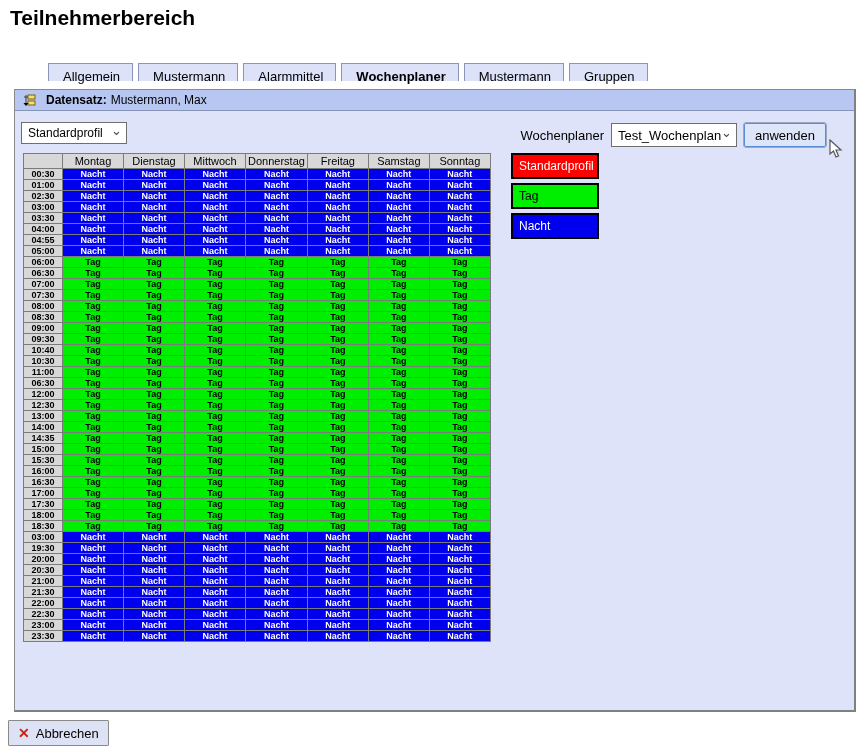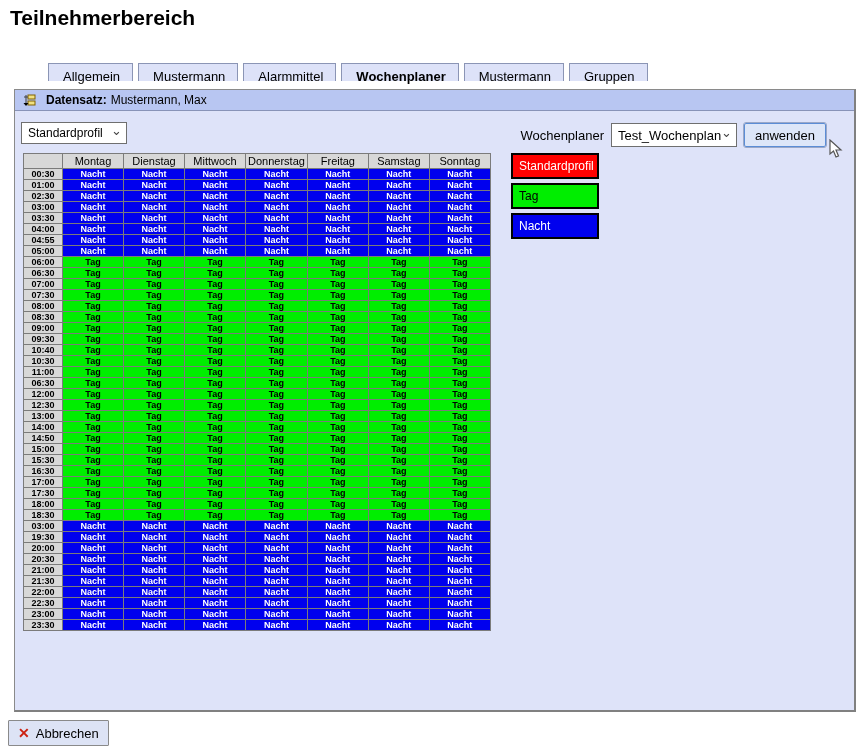--- a/index.html
+++ b/index.html
@@ -375,41 +375,51 @@
           <th>14:00</th>
           <td style="background: rgb(0, 238, 0); color: rgb(0, 0, 0);">Tag</td>
           <td style="background: rgb(0, 238, 0); color: rgb(0, 0, 0);">Tag</td>
           <td style="background: rgb(0, 238, 0); color: rgb(0, 0, 0);">Tag</td>
           <td style="background: rgb(0, 238, 0); color: rgb(0, 0, 0);">Tag</td>
           <td style="background: rgb(0, 238, 0); color: rgb(0, 0, 0);">Tag</td>
           <td style="background: rgb(0, 238, 0); color: rgb(0, 0, 0);">Tag</td>
           <td style="background: rgb(0, 238, 0); color: rgb(0, 0, 0);">Tag</td>
         </tr>
         <tr>
-          <th>14:50</th>
+          <th>14:35</th>
           <td style="background: rgb(0, 238, 0); color: rgb(0, 0, 0);">Tag</td>
           <td style="background: rgb(0, 238, 0); color: rgb(0, 0, 0);">Tag</td>
           <td style="background: rgb(0, 238, 0); color: rgb(0, 0, 0);">Tag</td>
           <td style="background: rgb(0, 238, 0); color: rgb(0, 0, 0);">Tag</td>
           <td style="background: rgb(0, 238, 0); color: rgb(0, 0, 0);">Tag</td>
           <td style="background: rgb(0, 238, 0); color: rgb(0, 0, 0);">Tag</td>
           <td style="background: rgb(0, 238, 0); color: rgb(0, 0, 0);">Tag</td>
         </tr>
         <tr>
           <th>15:00</th>
           <td style="background: rgb(0, 238, 0); color: rgb(0, 0, 0);">Tag</td>
           <td style="background: rgb(0, 238, 0); color: rgb(0, 0, 0);">Tag</td>
           <td style="background: rgb(0, 238, 0); color: rgb(0, 0, 0);">Tag</td>
           <td style="background: rgb(0, 238, 0); color: rgb(0, 0, 0);">Tag</td>
           <td style="background: rgb(0, 238, 0); color: rgb(0, 0, 0);">Tag</td>
           <td style="background: rgb(0, 238, 0); color: rgb(0, 0, 0);">Tag</td>
           <td style="background: rgb(0, 238, 0); color: rgb(0, 0, 0);">Tag</td>
         </tr>
         <tr>
           <th>15:30</th>
+          <td style="background: rgb(0, 238, 0); color: rgb(0, 0, 0);">Tag</td>
+          <td style="background: rgb(0, 238, 0); color: rgb(0, 0, 0);">Tag</td>
+          <td style="background: rgb(0, 238, 0); color: rgb(0, 0, 0);">Tag</td>
+          <td style="background: rgb(0, 238, 0); color: rgb(0, 0, 0);">Tag</td>
+          <td style="background: rgb(0, 238, 0); color: rgb(0, 0, 0);">Tag</td>
+          <td style="background: rgb(0, 238, 0); color: rgb(0, 0, 0);">Tag</td>
+          <td style="background: rgb(0, 238, 0); color: rgb(0, 0, 0);">Tag</td>
+        </tr>
+        <tr>
+          <th>16:00</th>
           <td style="background: rgb(0, 238, 0); color: rgb(0, 0, 0);">Tag</td>
           <td style="background: rgb(0, 238, 0); color: rgb(0, 0, 0);">Tag</td>
           <td style="background: rgb(0, 238, 0); color: rgb(0, 0, 0);">Tag</td>
           <td style="background: rgb(0, 238, 0); color: rgb(0, 0, 0);">Tag</td>
           <td style="background: rgb(0, 238, 0); color: rgb(0, 0, 0);">Tag</td>
           <td style="background: rgb(0, 238, 0); color: rgb(0, 0, 0);">Tag</td>
           <td style="background: rgb(0, 238, 0); color: rgb(0, 0, 0);">Tag</td>
         </tr>
         <tr>
           <th>16:30</th>

